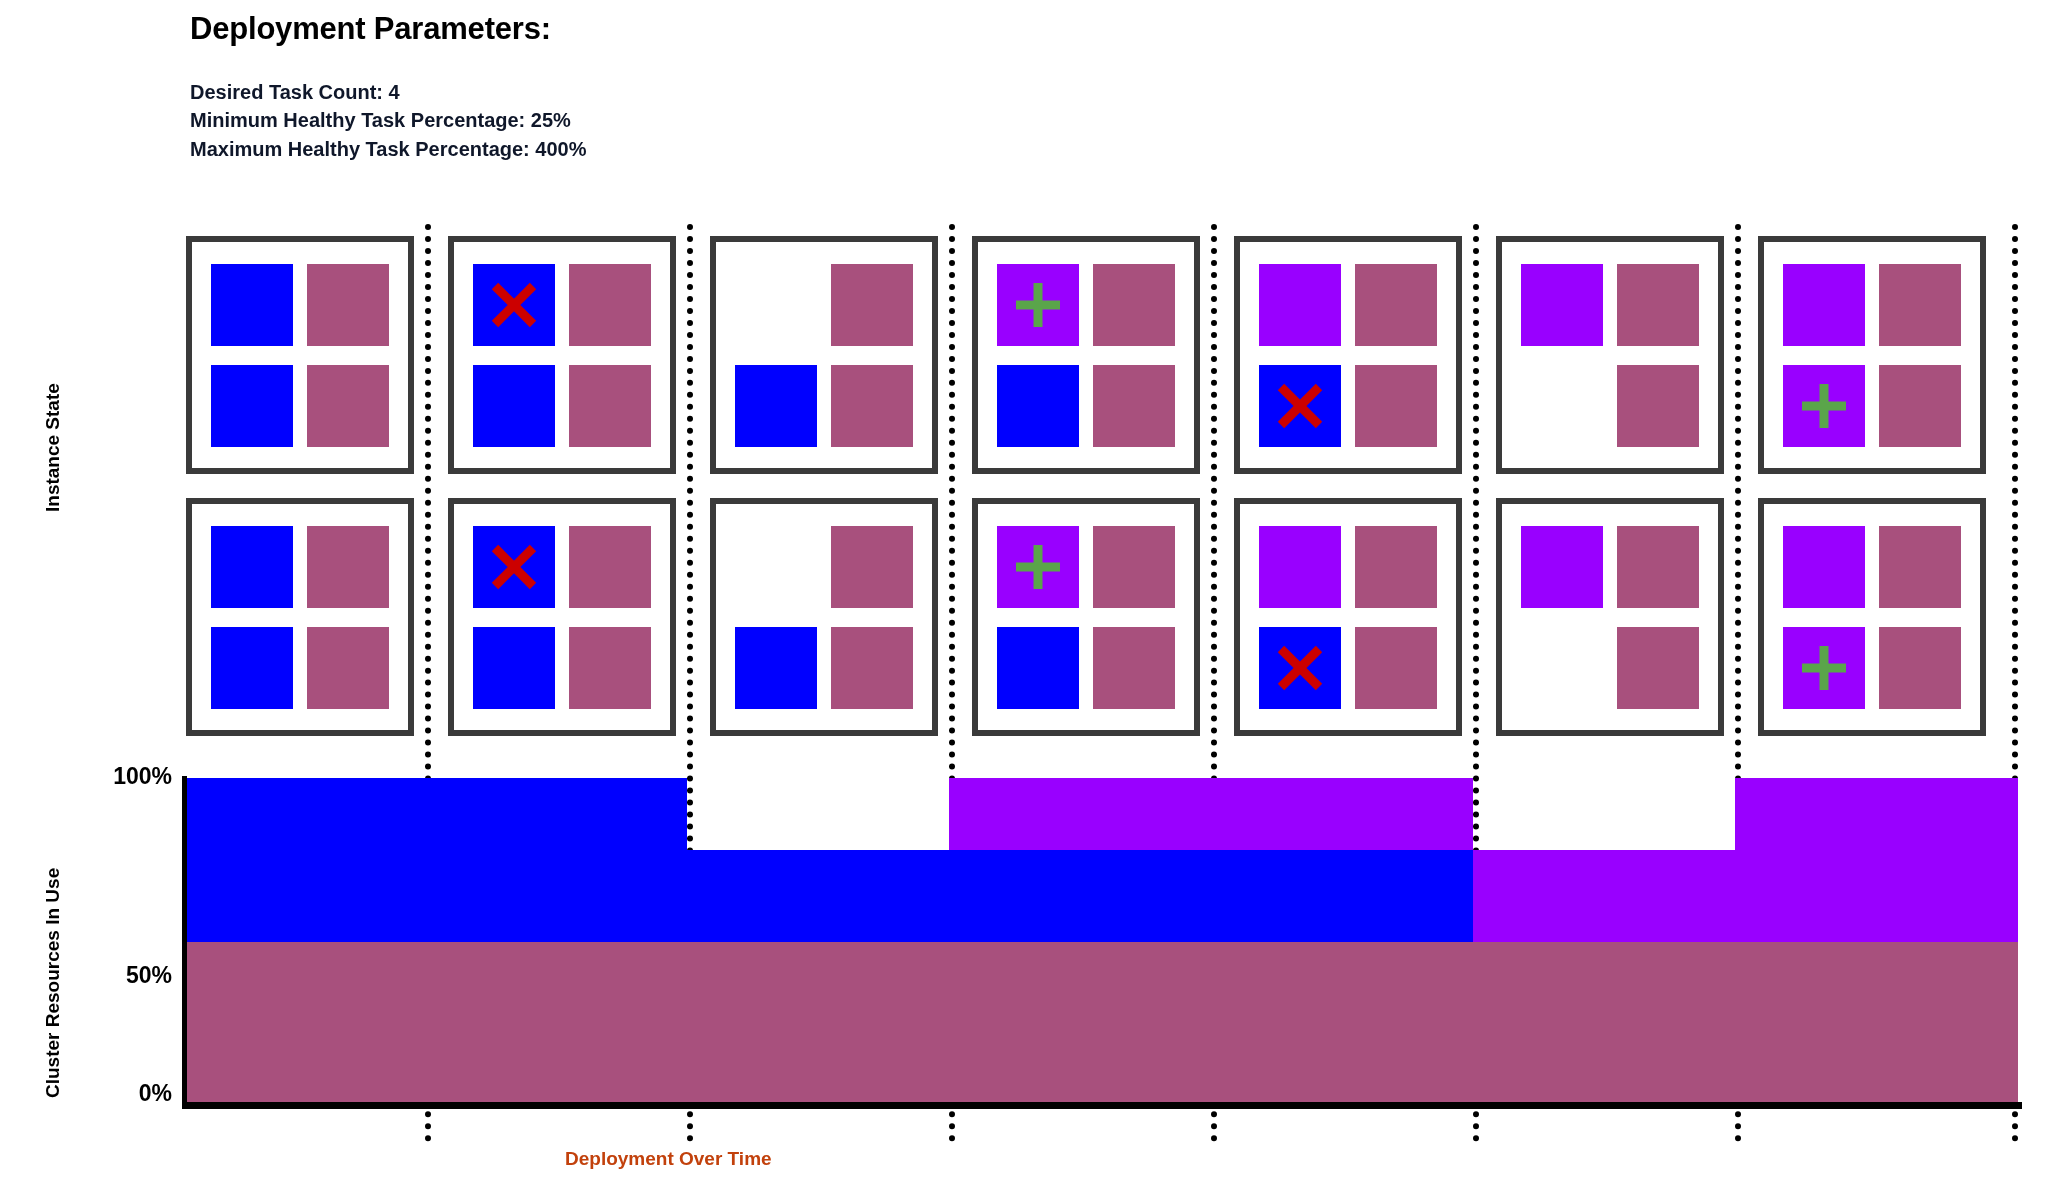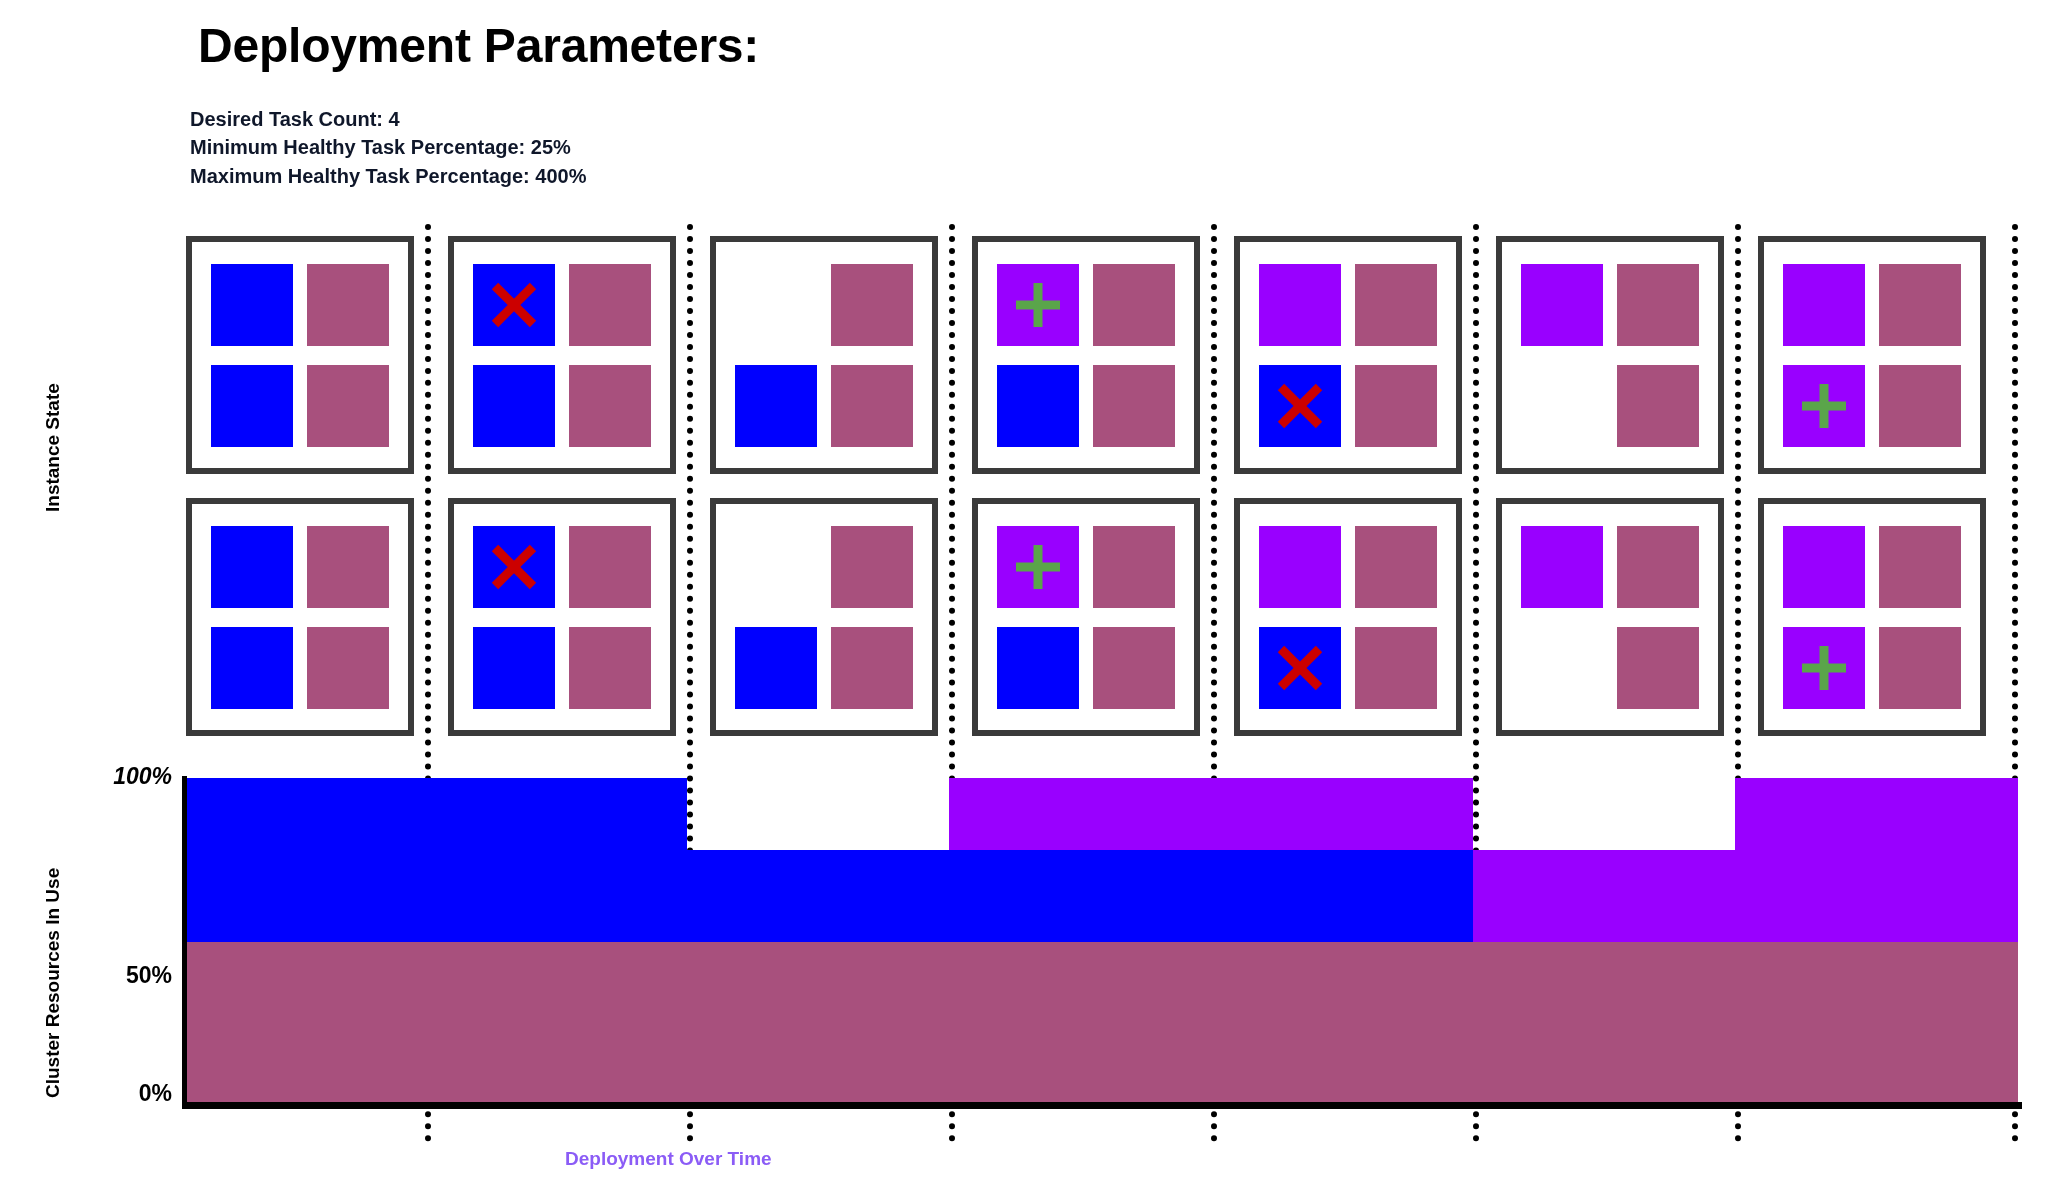--- a/index.html
+++ b/index.html
@@ -2,34 +2,34 @@
 <html><head>
 <meta charset="utf-8">
 <style>
   html,body{margin:0;padding:0;background:#ffffff;}
   body{width:2052px;height:1203px;position:relative;
        font-family:"Liberation Sans","DejaVu Sans",sans-serif;
        -webkit-font-smoothing:antialiased;overflow:hidden;}
 
   
   #header{position:absolute;left:190px;top:12px;}
-  #title{font-size:48px;font-weight:bold;color:#000;letter-spacing:-0.2px;
-         margin:8px;line-height:1.1;}
+  #title{font-size:31px;font-weight:bold;color:#000;letter-spacing:-0.2px;
+         margin:0;line-height:1.1;}
   #params{margin-top:32px;font-size:20px;font-weight:bold;color:#0f172a;line-height:1.42;}
   #params div{white-space:nowrap;}
 
   
   .axis-caption{position:absolute;font-size:19px;font-weight:bold;color:#000;
                 writing-mode:vertical-rl;transform:rotate(180deg);
                 white-space:nowrap;text-align:center;}
   #cap-instance{left:42px;top:348px;height:200px;}
   #cap-cluster{left:42px;top:838px;height:290px;}
 
   #xlabel{position:absolute;left:565px;top:1148px;font-size:19px;
-          font-weight:bold;color:#8b5cf6;white-space:nowrap;}
+          font-weight:bold;color:#c2410c;white-space:nowrap;}
 
   
   .divider{position:absolute;top:224px;width:0;height:918px;
            border-left:6px dotted #000;}
 
   
   .inst-box{position:absolute;width:228px;height:238px;
             border:6px solid #3a3a3a;background:#ffffff;box-sizing:border-box;}
   .inst-grid{position:absolute;left:0;top:0;right:0;bottom:0;
              display:grid;grid-template-columns:1fr 1fr;grid-template-rows:1fr 1fr;
@@ -65,21 +65,21 @@
     <div>Minimum Healthy Task Percentage: 25%</div>
     <div>Maximum Healthy Task Percentage: 400%</div>
   </div>
 </div>
 
 <div class="axis-caption" id="cap-instance">Instance State</div>
 <div class="axis-caption" id="cap-cluster">Cluster Resources In Use</div>
 <div id="xlabel">Deployment Over Time</div>
 
 <div id="yticks">
-  <div class="ytick" style="top:763px;font-style:italic;">100%</div>
+  <div class="ytick" style="top:763px;">100%</div>
   <div class="ytick" style="top:920px;margin-top:42px;">50%</div>
   <div class="ytick" style="top:1080px;">0%</div>
 </div>
 
 <div id="dividers">
     <div class="divider" style="left: 425px;"></div>
     <div class="divider" style="left: 687px;"></div>
     <div class="divider" style="left: 949px;"></div>
     <div class="divider" style="left: 1211px;"></div>
     <div class="divider" style="left: 1473px;"></div>

